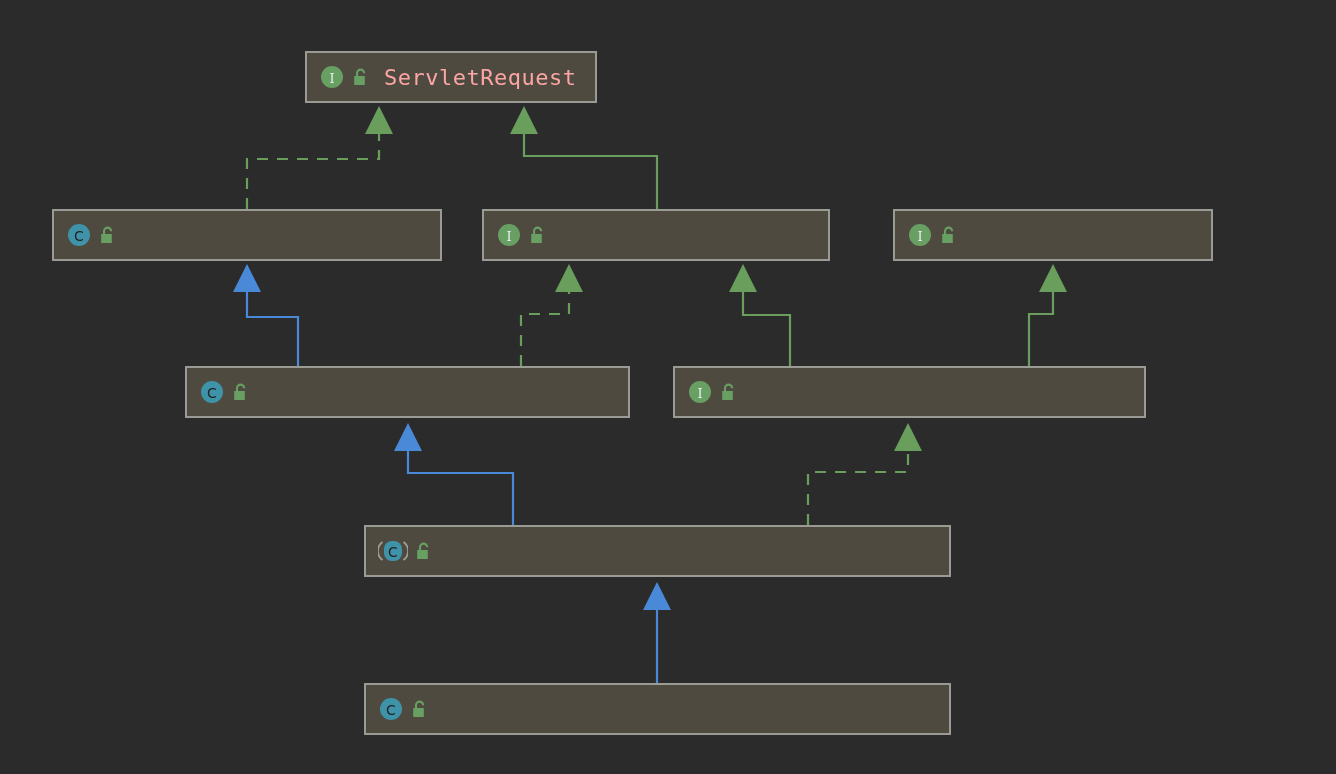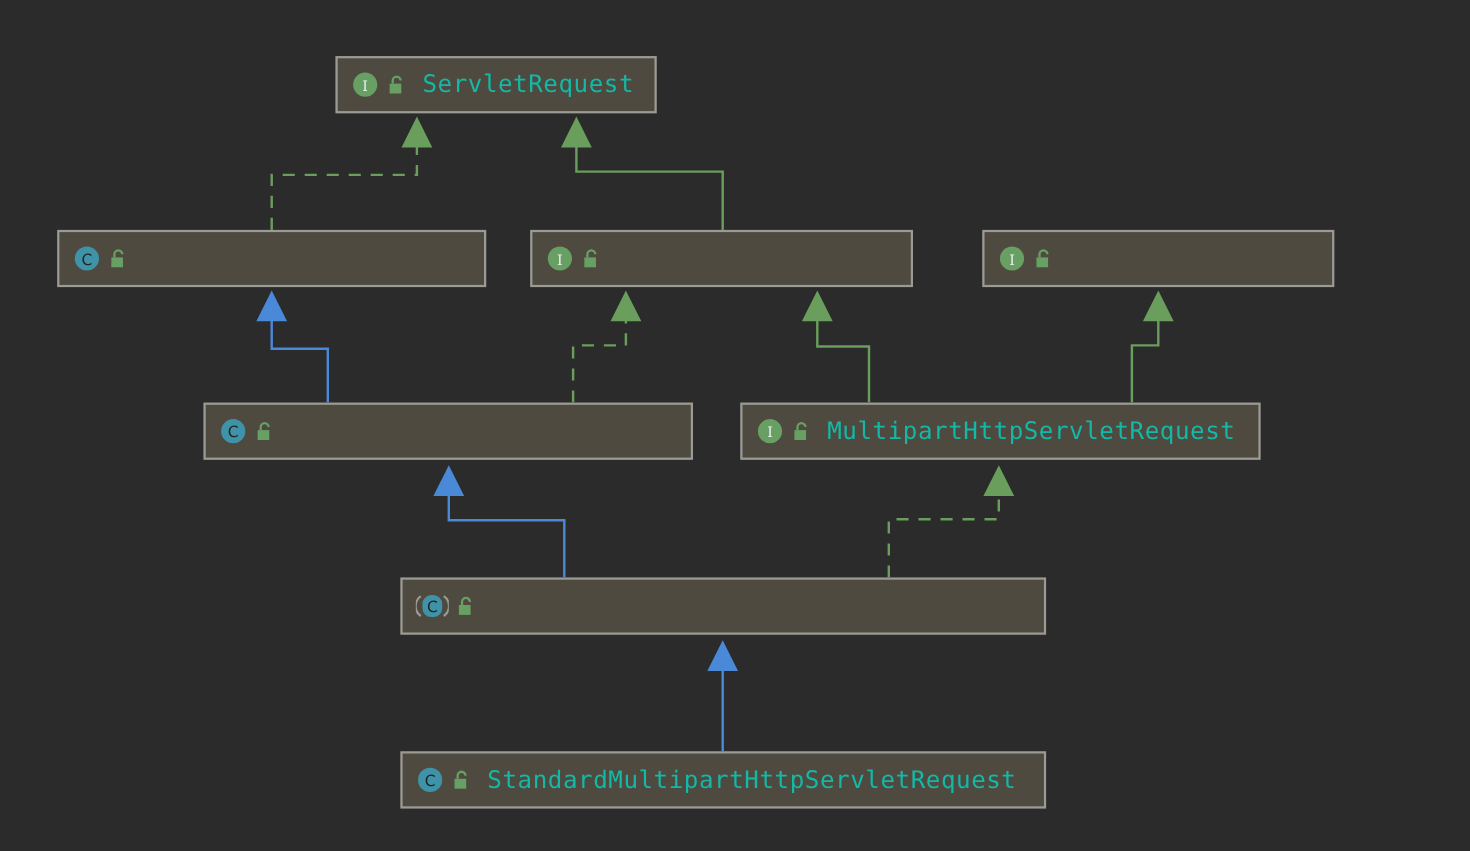--- a/index.html
+++ b/index.html
@@ -32,21 +32,21 @@
     box-sizing: border-box;
     background: #4e4a40;
     border: 2px solid #9b9b96;
     display: flex;
     align-items: center;
     padding: 0 14px 0 12px;
     height: 52px;
     z-index: 5;
   }
   .node-label {
-    color: #14b8a6;
+    color: #fca5a5;
     font-size: 22px;
     letter-spacing: 0.5px;
     white-space: nowrap;
     margin-left: 14px;
   }
   .kind-icon {
     flex: 0 0 auto;
     width: 26px;
     height: 26px;
     position: relative;
@@ -179,21 +179,20 @@
           <circle cx="13" cy="13" r="11" fill="#689f63"></circle>
           <text x="13" y="18.5" text-anchor="middle" font-family="DejaVu Serif, Liberation Serif, serif" font-size="13" fill="#e9edf2">I</text>
         </svg>
       </span>
       <span class="lock-icon">
         <svg width="18" height="20" viewBox="0 0 18 20">
           <path d="M5 9 V6.2 a3.6 3.6 0 0 1 7.2 0" stroke="#689f63" stroke-width="2.1" fill="none"></path>
           <rect x="2.2" y="9" width="10.6" height="9" fill="#689f63"></rect>
         </svg>
       </span>
-      <span class="node-label">MultipartHttpServletRequest</span>
     </div>
     <div class="node" style="left: 364px; top: 525px; width: 587px; height: 52px;">
       <span class="kind-icon" style="width: 30px;">
         <svg width="30" height="26" viewBox="0 0 30 26">
           <path d="M4.5 4 A 11 11 0 0 0 4.5 22" stroke="#9b9b96" stroke-width="2" fill="none"></path>
           <path d="M25.5 4 A 11 11 0 0 1 25.5 22" stroke="#9b9b96" stroke-width="2" fill="none"></path>
           <rect x="6" y="3" width="18" height="20" rx="8" fill="#3f93a8"></rect>
           <text x="15" y="18.5" text-anchor="middle" font-family="DejaVu Sans, Liberation Sans, sans-serif" font-size="14" fill="#232323">C</text>
         </svg>
       </span>
@@ -210,15 +209,14 @@
           <circle cx="13" cy="13" r="11" fill="#3f93a8"></circle>
           <text x="13" y="18.5" text-anchor="middle" font-family="DejaVu Sans, Liberation Sans, sans-serif" font-size="14" fill="#232323">C</text>
         </svg>
       </span>
       <span class="lock-icon">
         <svg width="18" height="20" viewBox="0 0 18 20">
           <path d="M5 9 V6.2 a3.6 3.6 0 0 1 7.2 0" stroke="#689f63" stroke-width="2.1" fill="none"></path>
           <rect x="2.2" y="9" width="10.6" height="9" fill="#689f63"></rect>
         </svg>
       </span>
-      <span class="node-label">StandardMultipartHttpServletRequest</span>
     </div>
   </div>
 
 </body></html>

